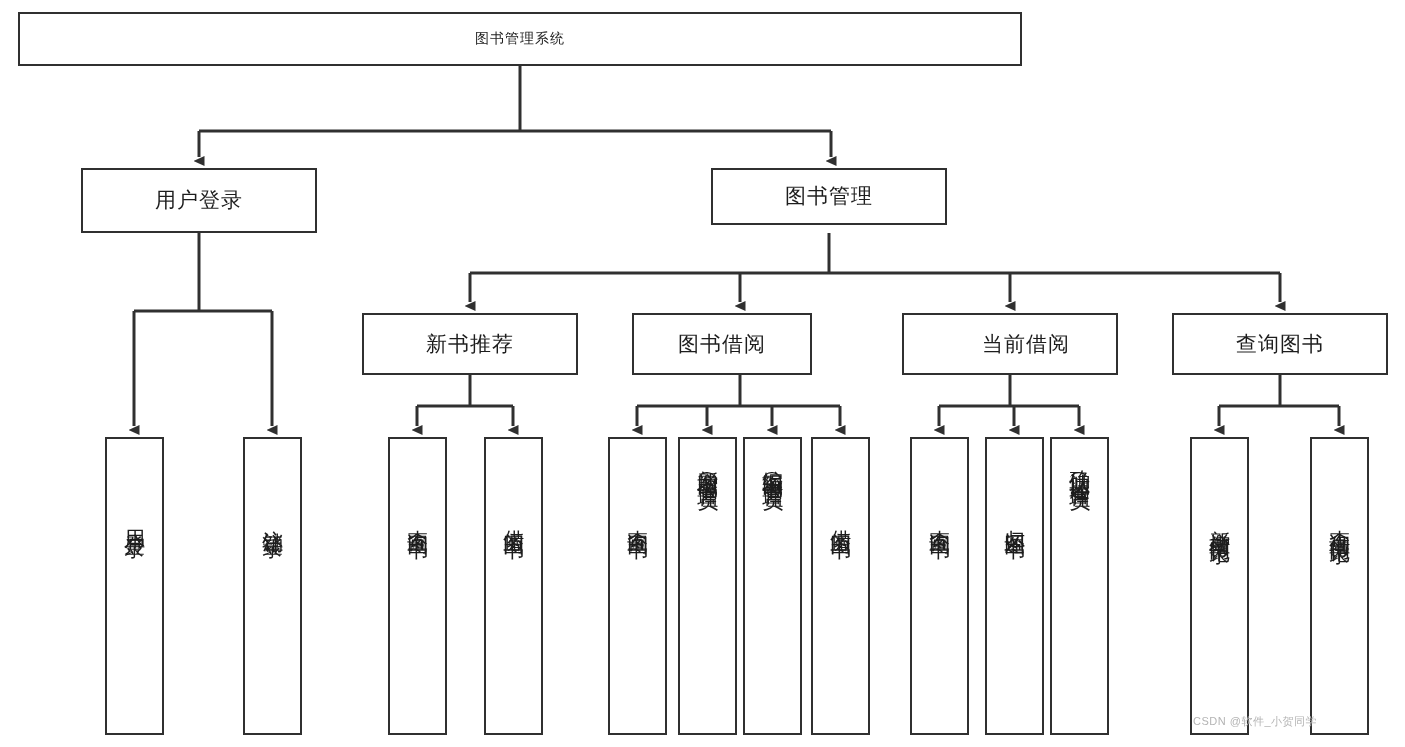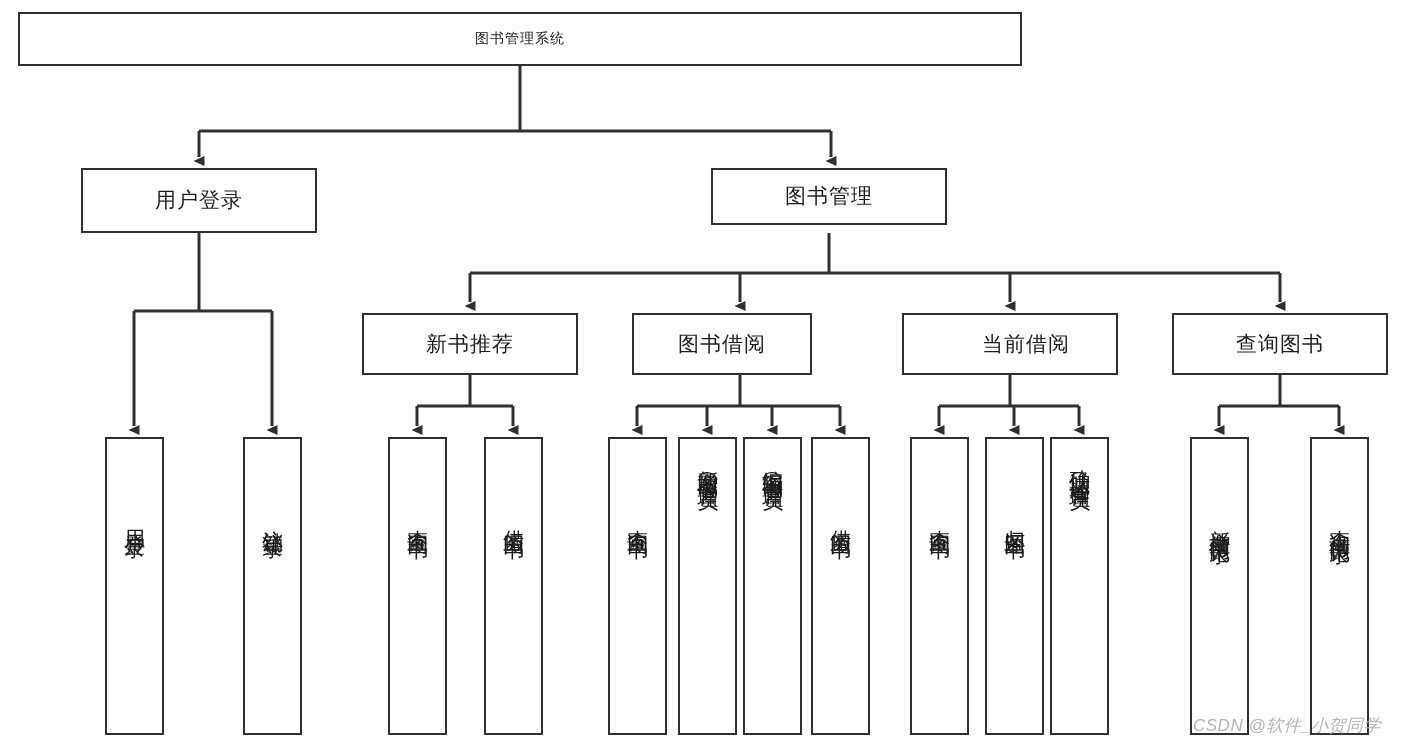--- a/index.html
+++ b/index.html
@@ -56,26 +56,25 @@
     font-size: 21px;
     line-height: 1.35;
     letter-spacing: 3px;
     white-space: nowrap;
   }
   .node.leaf.center .label {
     margin-top: 60px;
   }
   .watermark {
     position: absolute;
-    font-size: 17px;
+    font-size: 11px;
     color: #b4b4b4;
     white-space: nowrap;
     z-index: 6;
     letter-spacing: 0.5px;
-    font-style: italic;
   }
 </style>
 </head>
 <body>
 
 <div id="canvas">
 
   <svg id="edges" viewBox="0 0 1405 747" xmlns="http://www.w3.org/2000/svg">
     <defs>
       <marker id="arrow" markerWidth="10" markerHeight="11" refX="1" refY="5.5" orient="auto" markerUnits="userSpaceOnUse">

